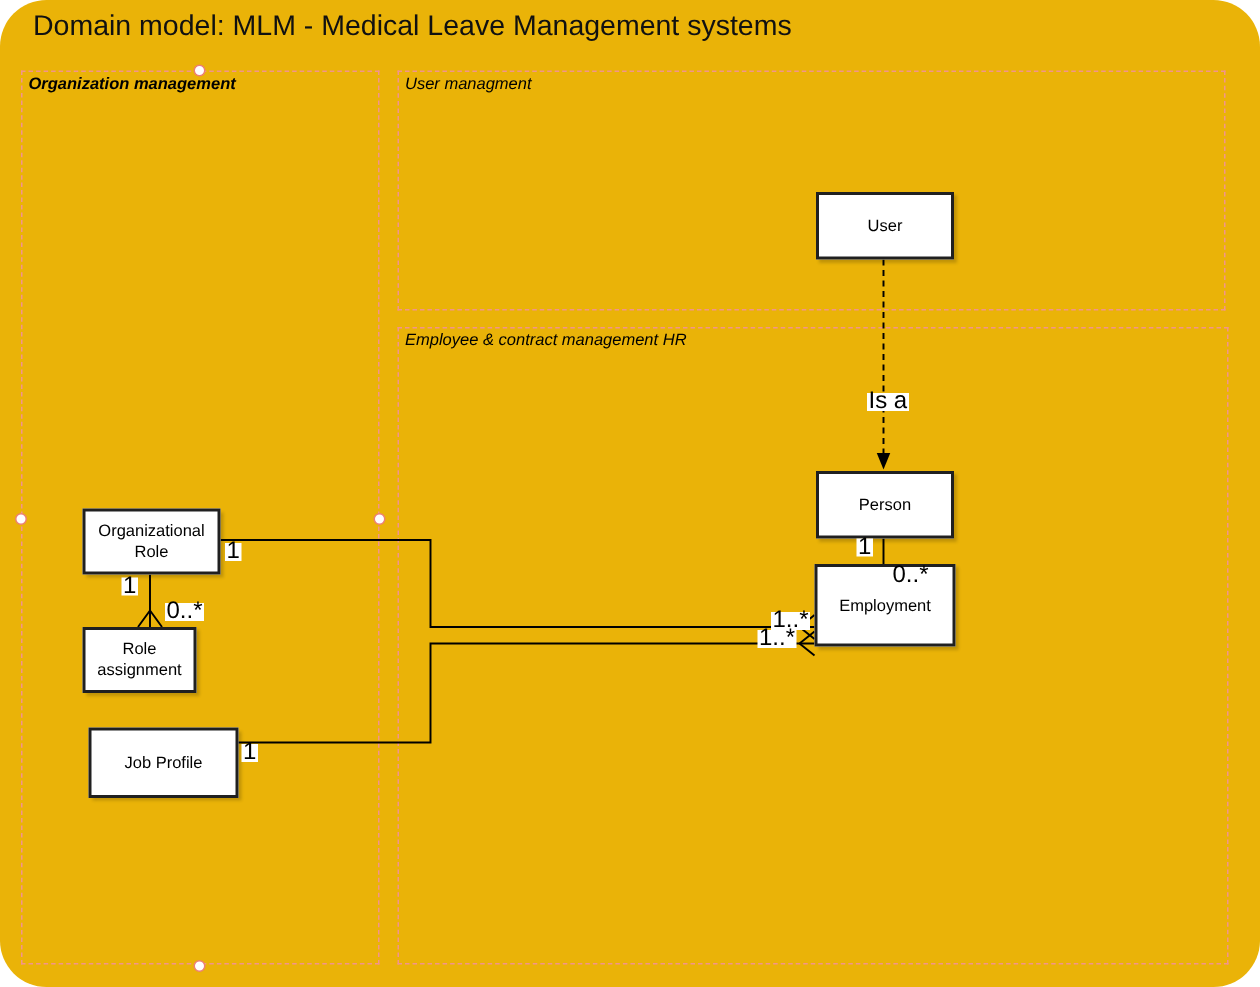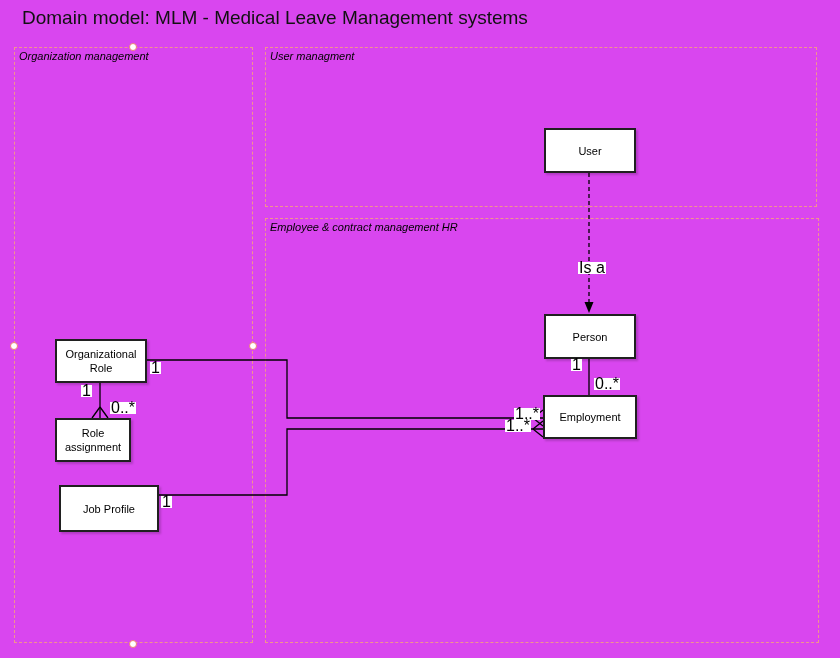--- a/index.html
+++ b/index.html
@@ -1,23 +1,24 @@
 <!DOCTYPE html>
 <html><head>
 <meta charset="utf-8">
 <style>
   html, body { margin: 0; padding: 0; background: #ffffff; }
   .canvas {
     position: relative;
     width: 840px;
     height: 658px;
-    background: #d946ef;
+    background: #eab308;
     font-family: "Liberation Sans", sans-serif;
     color: #000000;
     overflow: hidden;
+    border-radius: 31px;
   }
   .diagram-title {
     position: absolute;
     left: 22px;
     top: 7px;
     font-size: 19px;
     color: #111111;
     white-space: nowrap;
   }
   .container-frame {
@@ -28,21 +29,21 @@
   }
   .container-frame .frame-label {
     position: absolute;
     top: 2px;
     left: 4px;
     font-size: 11px;
     font-style: italic;
     color: #000000;
     white-space: nowrap;
   }
-  #container-org  { left: 14px;  top: 47px;  width: 239px; height: 596px; }
+  #container-org  { left: 14px;  top: 47px;  width: 239px; height: 596px; font-weight: bold; }
   #container-user { left: 265px; top: 47px;  width: 552px; height: 160px; }
   #container-emp  { left: 265px; top: 218px; width: 554px; height: 425px; }
 
   .handle {
     position: absolute;
     width: 8px; height: 8px;
     border-radius: 50%;
     border: 1px solid #ec7f75;
     background: #ffffff;
     box-sizing: border-box;
@@ -61,21 +62,21 @@
     align-items: center;
     justify-content: center;
     text-align: center;
     font-size: 11px;
     line-height: 14px;
     padding: 2px 8px;
     box-shadow: 2px 2px 2px rgba(0,0,0,0.18);
   }
   #entity-user       { left: 544px; top: 128px; width: 92px; height: 45px; }
   #entity-person     { left: 544px; top: 314px; width: 92px; height: 45px; justify-content: center; }
-  #entity-employment { left: 543px; top: 395px; width: 94px; height: 44px; }
+  #entity-employment { left: 543px; top: 376px; width: 94px; height: 55px; }
   #entity-orgunit    { left: 55px;  top: 339px; width: 92px; height: 44px; }
   #entity-role       { left: 55px;  top: 418px; width: 76px; height: 44px; }
   #entity-job        { left: 59px;  top: 485px; width: 100px; height: 47px; }
 
   .edge-layer {
     position: absolute;
     left: 0; top: 0;
     width: 840px; height: 658px;
     pointer-events: none;
   }

